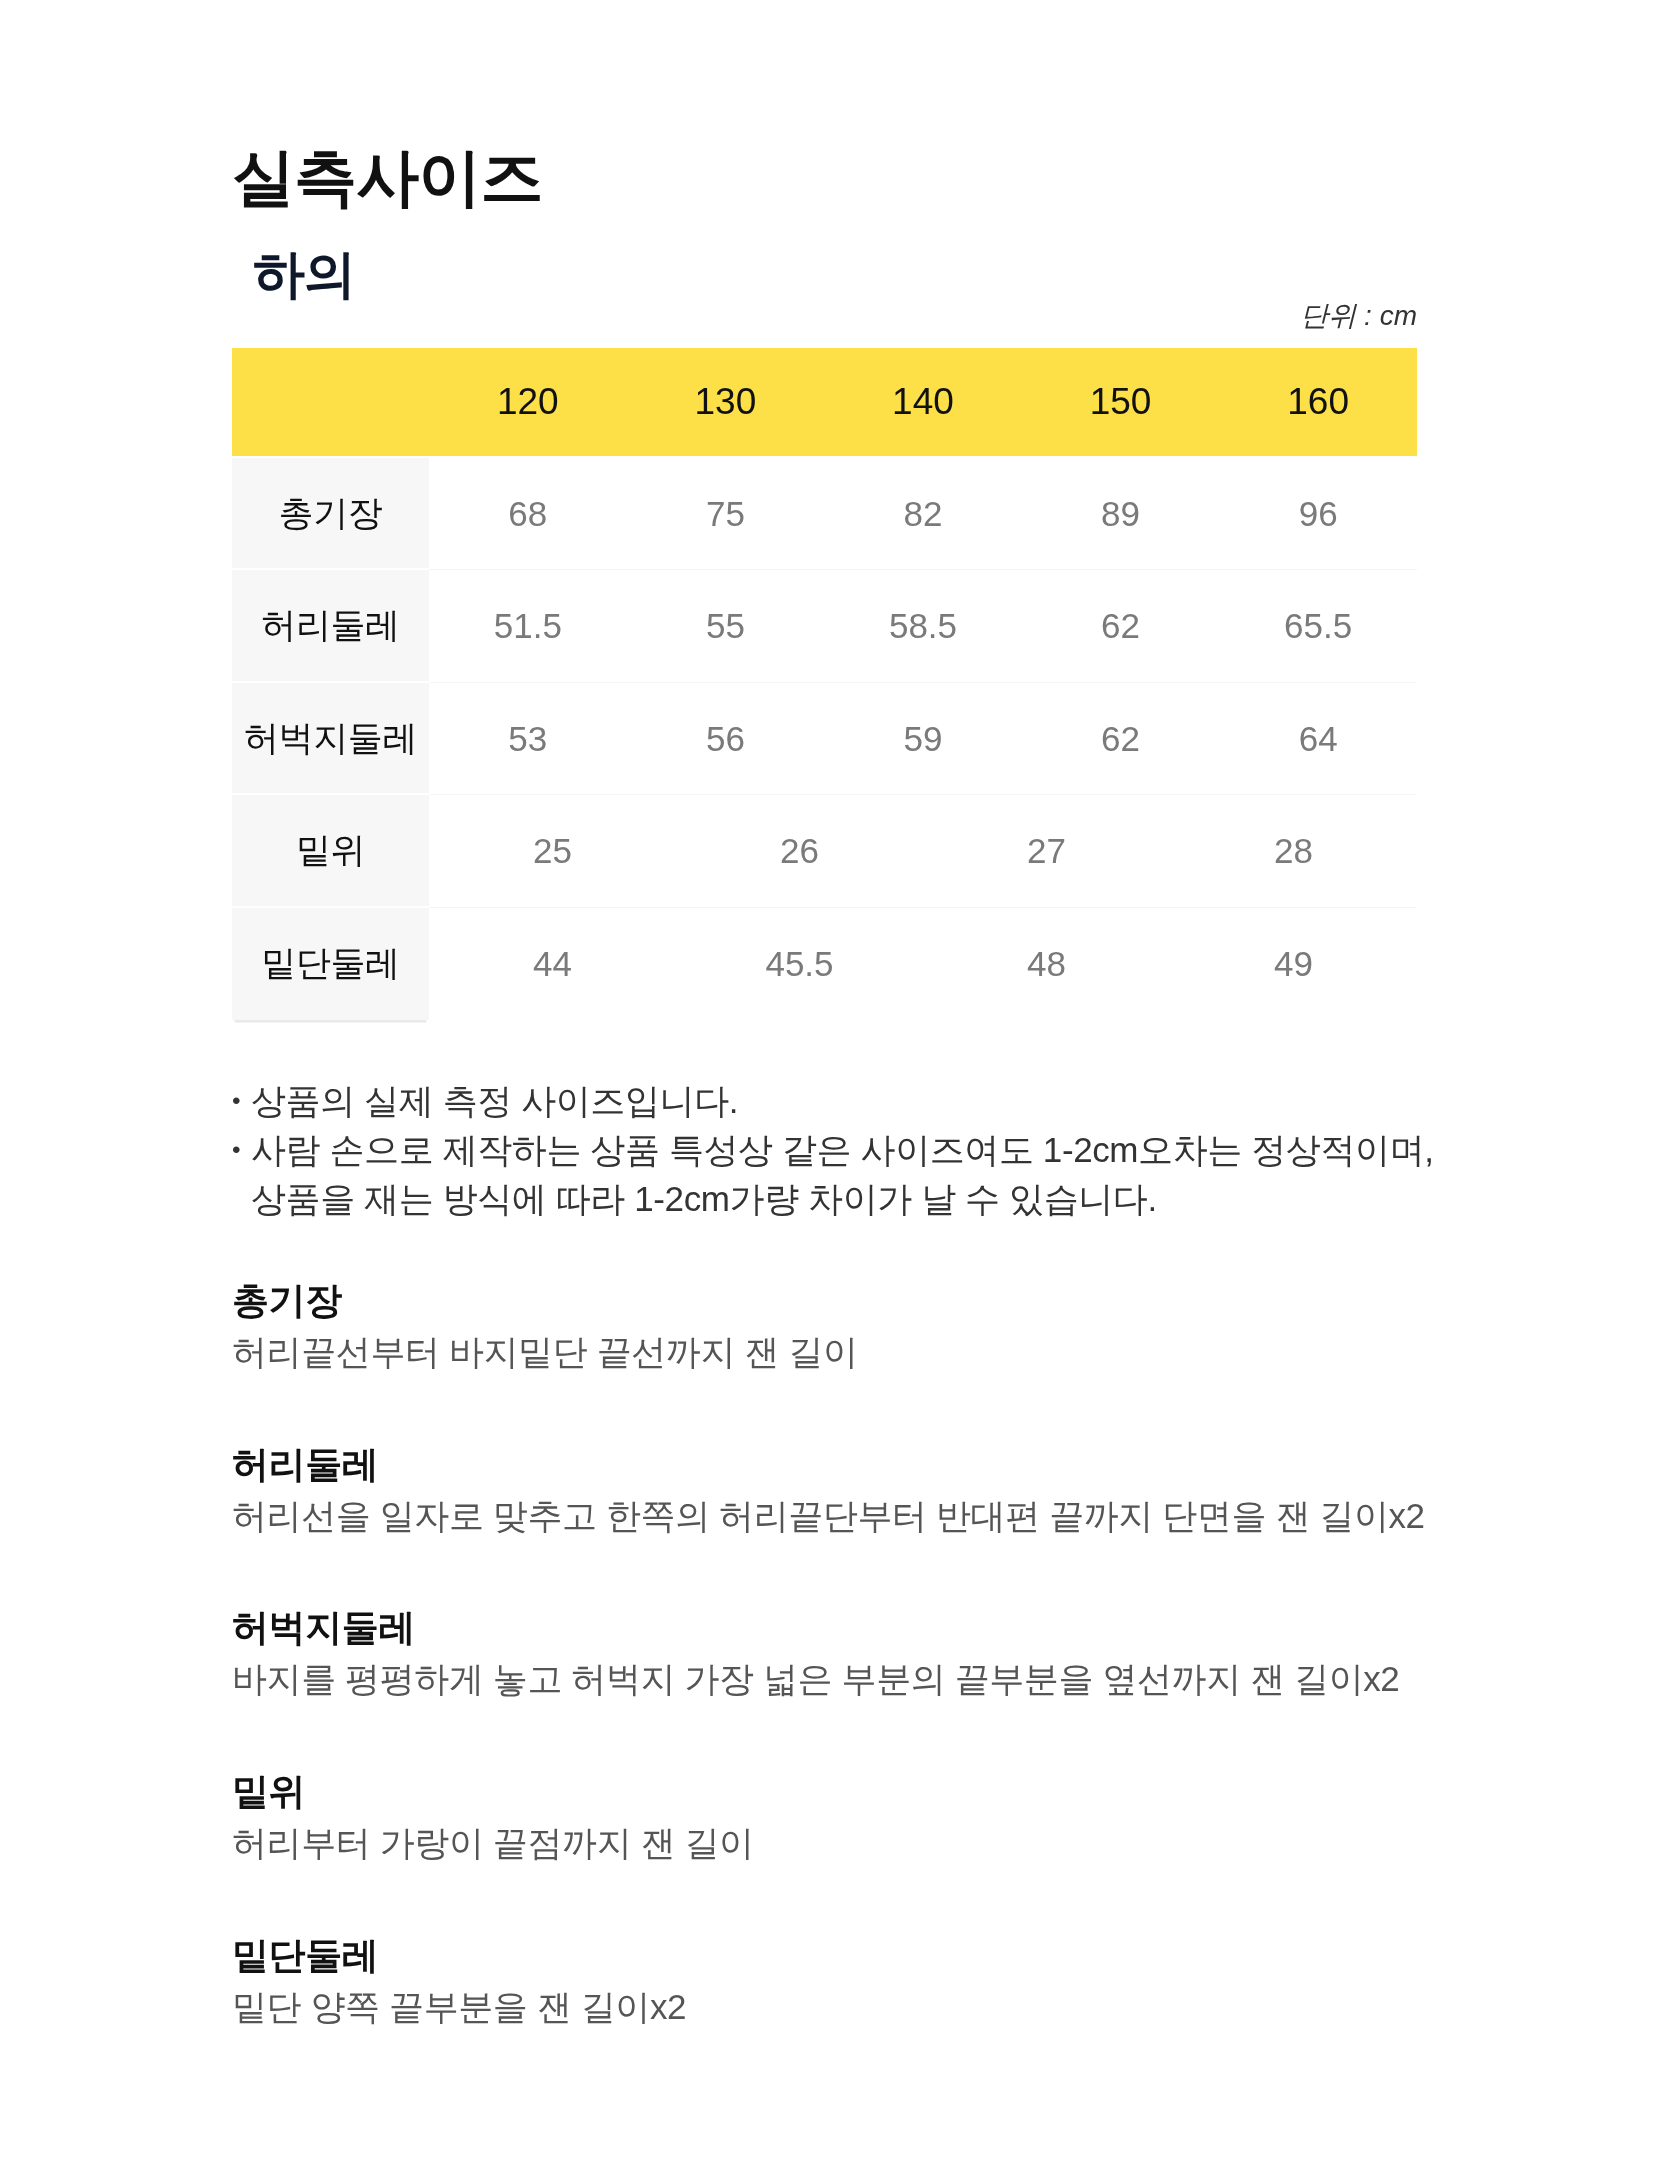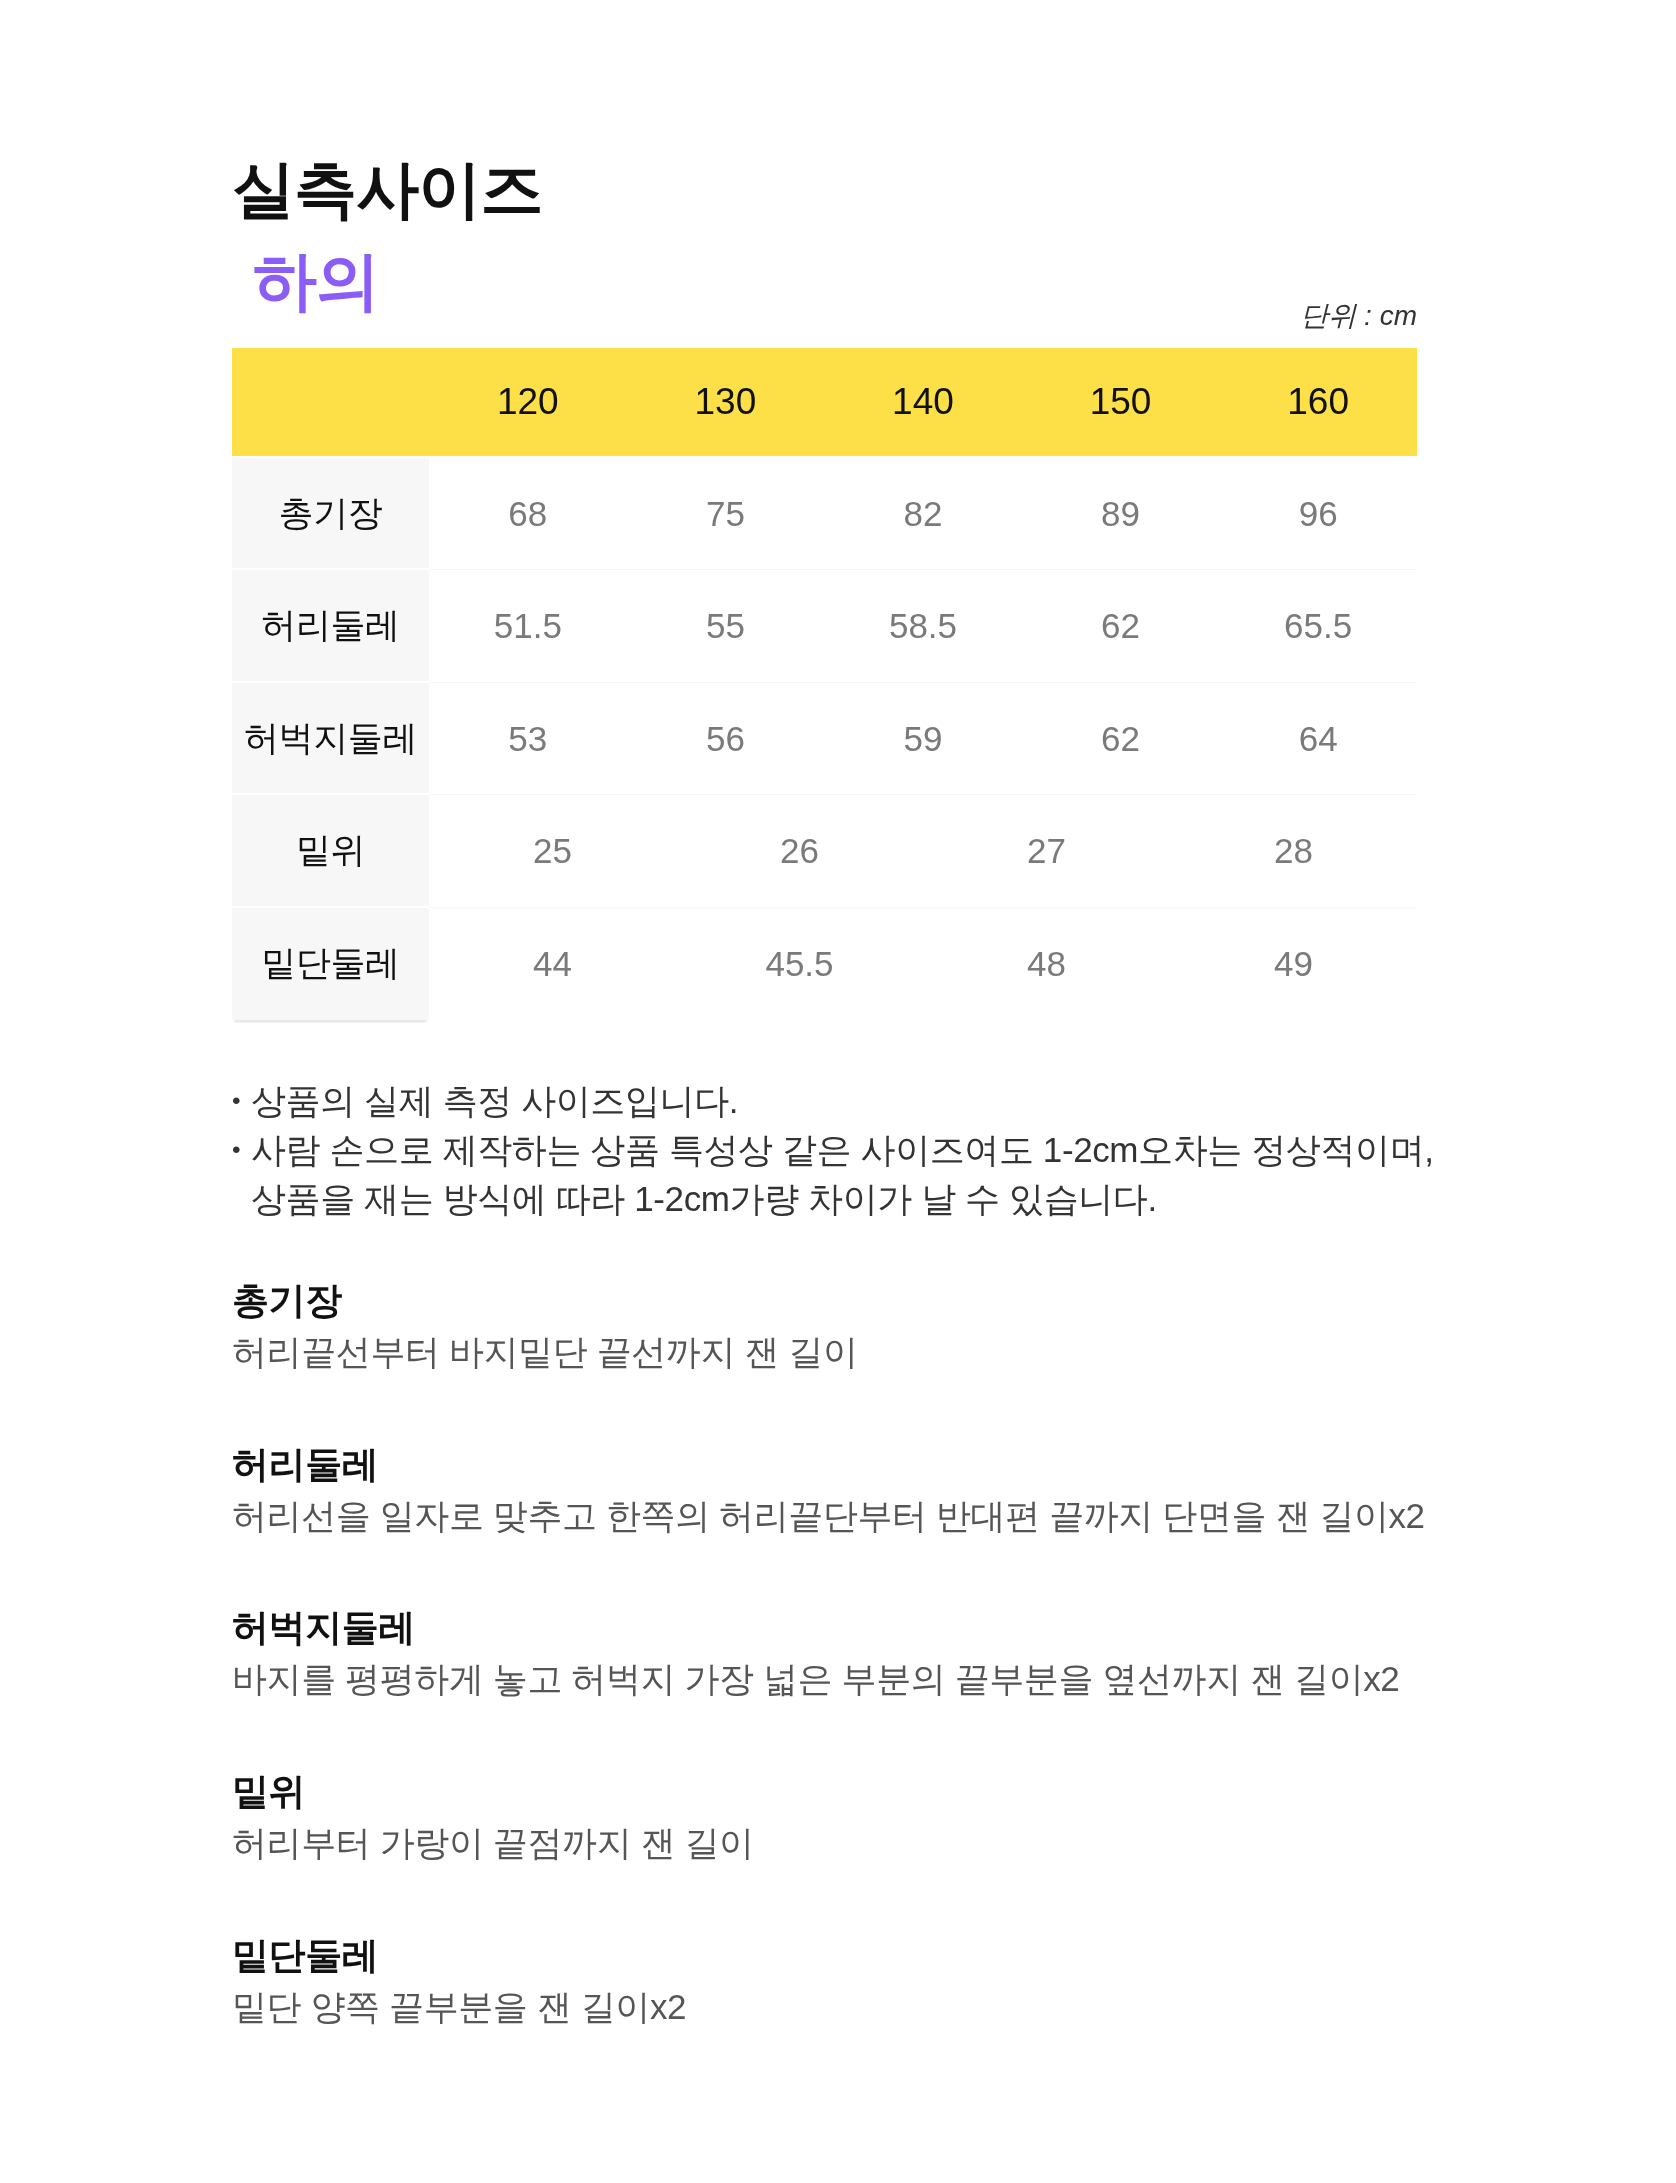--- a/index.html
+++ b/index.html
@@ -23,31 +23,30 @@
   .page-title {
     position: absolute;
     left: 232px;
     top: 140px;
     font-size: 63px;
     font-weight: 700;
     line-height: 1.2;
     letter-spacing: -0.9px;
     color: #111111;
     white-space: nowrap;
-    margin-top: 12px;
   }
   .page-subtitle {
     position: absolute;
     left: 253px;
     top: 243px;
-    font-size: 64px;
+    font-size: 52px;
     font-weight: 700;
     line-height: 1.2;
     letter-spacing: -0.9px;
-    color: #8b5cf6;
+    color: #0f172a;
     white-space: nowrap;
   }
   .unit-label {
     position: absolute;
     left: 232px;
     top: 299px;
     width: 1185px;
     text-align: right;
     font-size: 28px;
     font-weight: 400;

